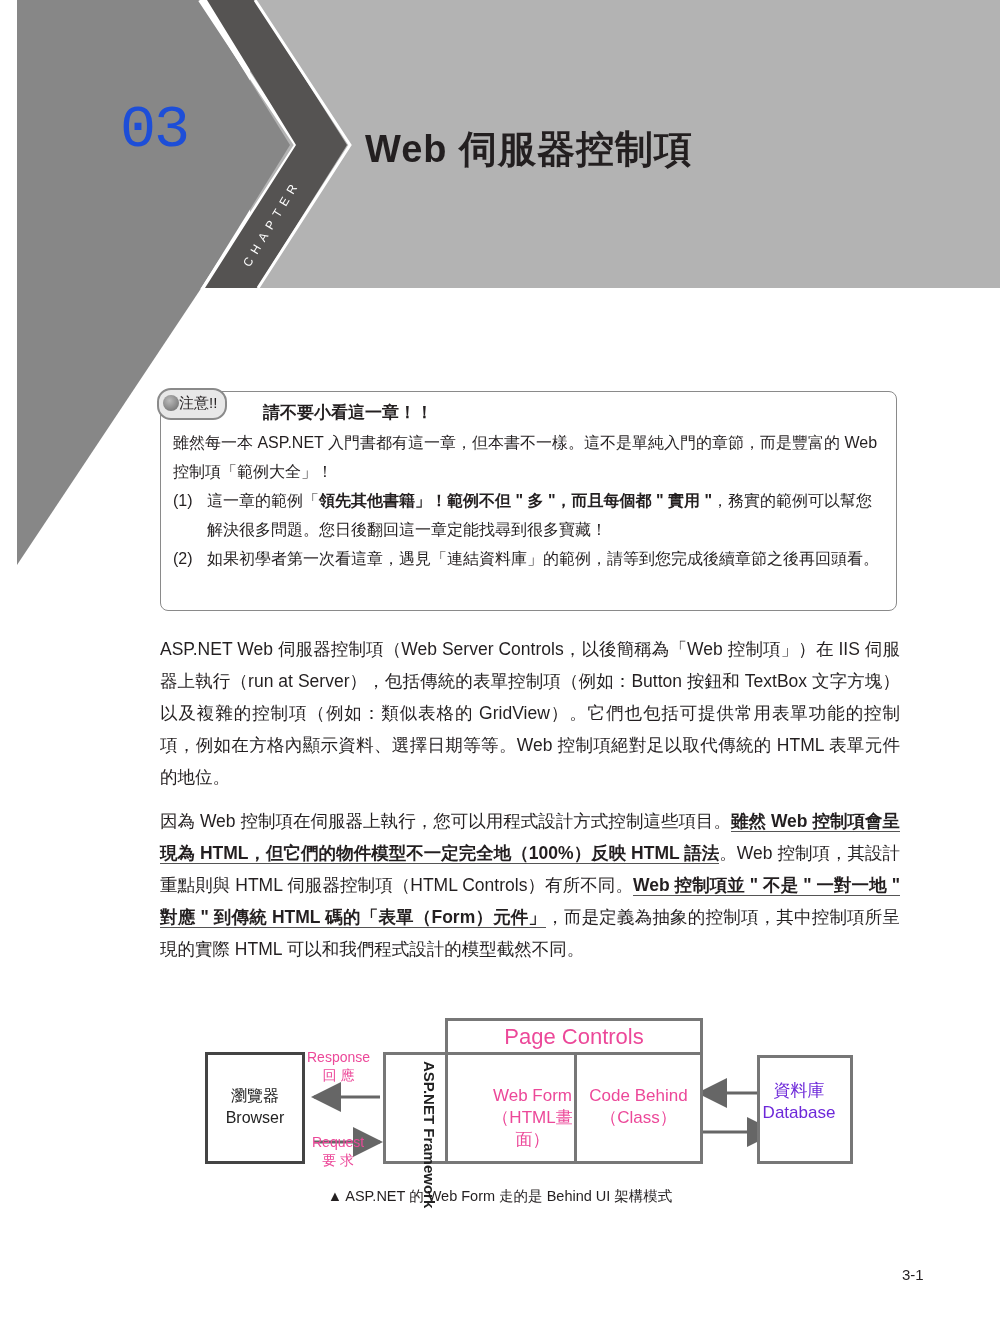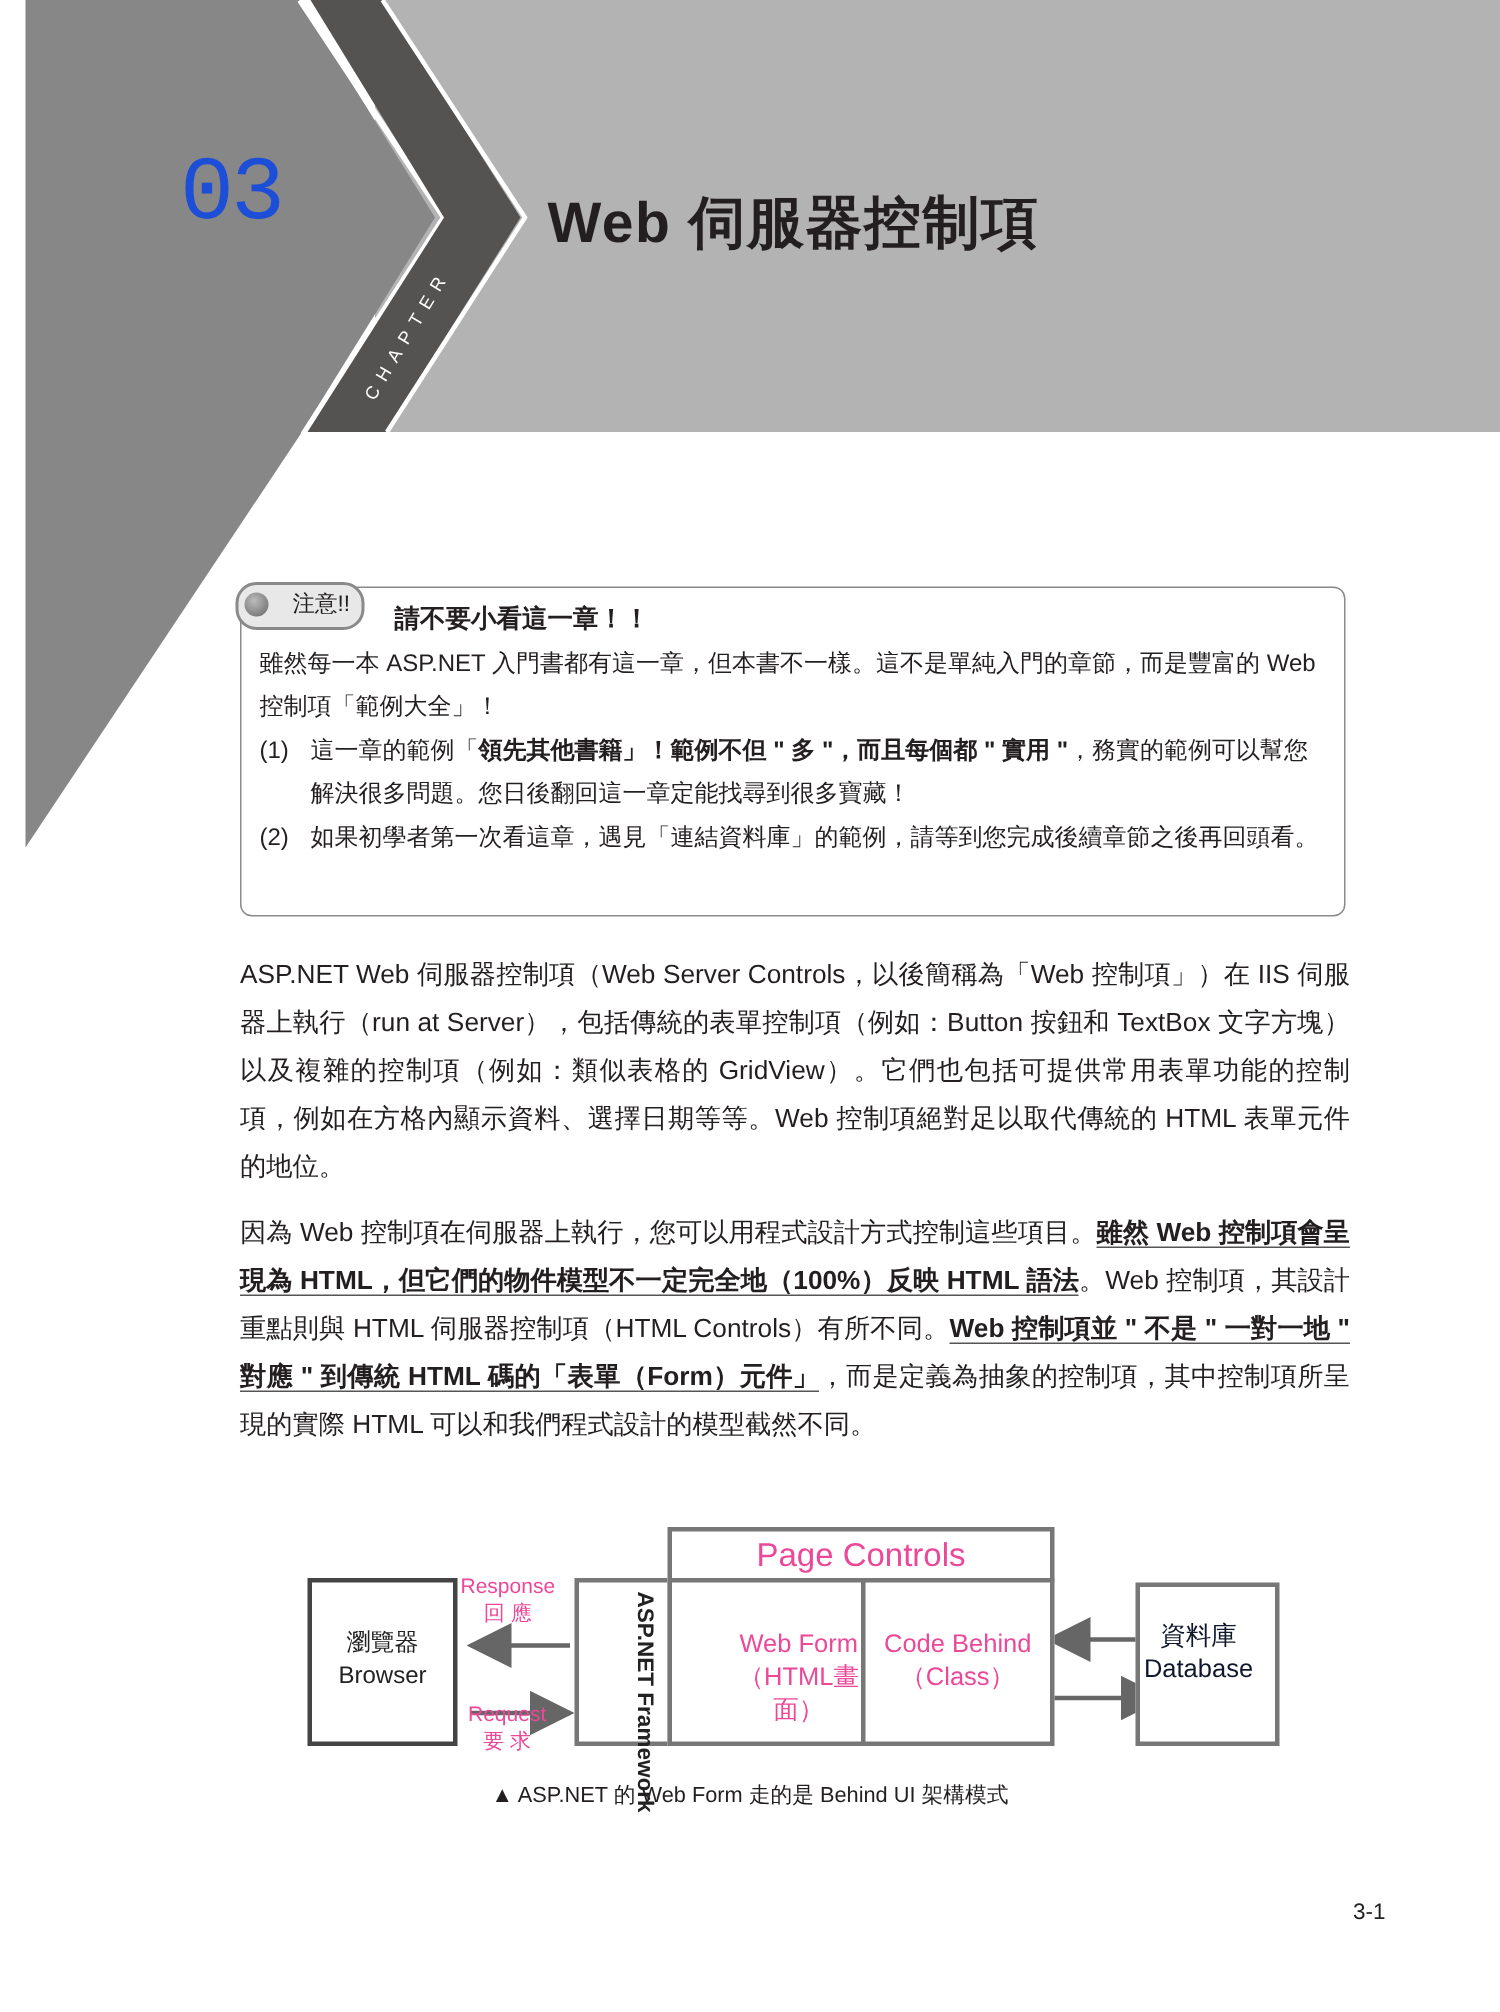--- a/index.html
+++ b/index.html
@@ -7,21 +7,21 @@
          font-family:"Liberation Sans","DejaVu Sans",sans-serif; color:#231f20; }
   .hdr-svg { position:absolute; left:0; top:0; width:1000px; height:580px; }
   .chapter-num { position:absolute; left:120px; top:100px; font-size:60px; color:#1d4ed8;
                  font-family:Liberation Mono, monospace; font-weight:200; letter-spacing:-2px; line-height:1; }
   .chapter-label { position:absolute; left:215px; top:205px; color:#ffffff; font-size:12px; letter-spacing:6px;
                    transform:rotate(-59deg); transform-origin:left top; white-space:nowrap; }
   .chapter-title { position:absolute; left:365px; top:130px; font-size:38px; font-weight:bold; color:#231f20;
                    line-height:1; letter-spacing:1px; }
   .note-box { position:absolute; left:160px; top:391px; width:737px; height:220px; border:1.5px solid #8a8a8a;
               border-radius:8px; box-sizing:border-box; }
-  .note-tag { position:absolute; left:-4px; top:-4px; height:28px; padding:0 8px 0 36px; border:2px solid #8a8a8a;
+  .note-tag { position:absolute; left:-4px; top:-4px; height:28px; padding:0 8px 0 20px; border:2px solid #8a8a8a;
               border-radius:14px; background:#e8e8e8; font-size:15px; line-height:26px; color:#231f20; }
   .note-dot { position:absolute; left:4px; top:5px; width:16px; height:16px; border-radius:50%;
               background:radial-gradient(circle at 40% 35%, #bbb, #666); }
   .note-heading { position:absolute; left:102px; top:9px; font-size:17px; font-weight:bold; }
   .note-body { position:absolute; left:12px; top:36px; right:10px; font-size:16px; line-height:29px; }
   .note-item { display:flex; }
   .note-item .num { width:34px; flex:none; }
   .body-text { position:absolute; left:160px; width:740px; font-size:17.5px; line-height:32px; text-align:justify; }
   .p1 { top:633px; }
   .p2 { top:805px; }
@@ -113,21 +113,21 @@
         <div>（HTML畫面）</div>
     </div>
   </div>
   <div class="box" style="left:374px;top:37px;width:129px;height:112px;">
     <div class="dlabel" style="left:0;right:0;top:30px;">
       <div>Code Behind</div>
         <div>（Class）</div>
     </div>
   </div>
   <div class="box" style="left:557px;top:40px;width:96px;height:109px;">
-    <div class="dlabel" style="left:0;right:12px;top:22px;color:#0f172a;">
+    <div class="dlabel" style="left:0;right:12px;top:22px;color:#6d28d9;">
       <div>資料庫</div>
         <div>Database</div>
     </div>
   </div>
 </div>
 
 <div class="caption">▲ ASP.NET 的 Web Form 走的是 Behind UI 架構模式</div>
 <div class="page-num">3-1</div>
 
 </body></html>

